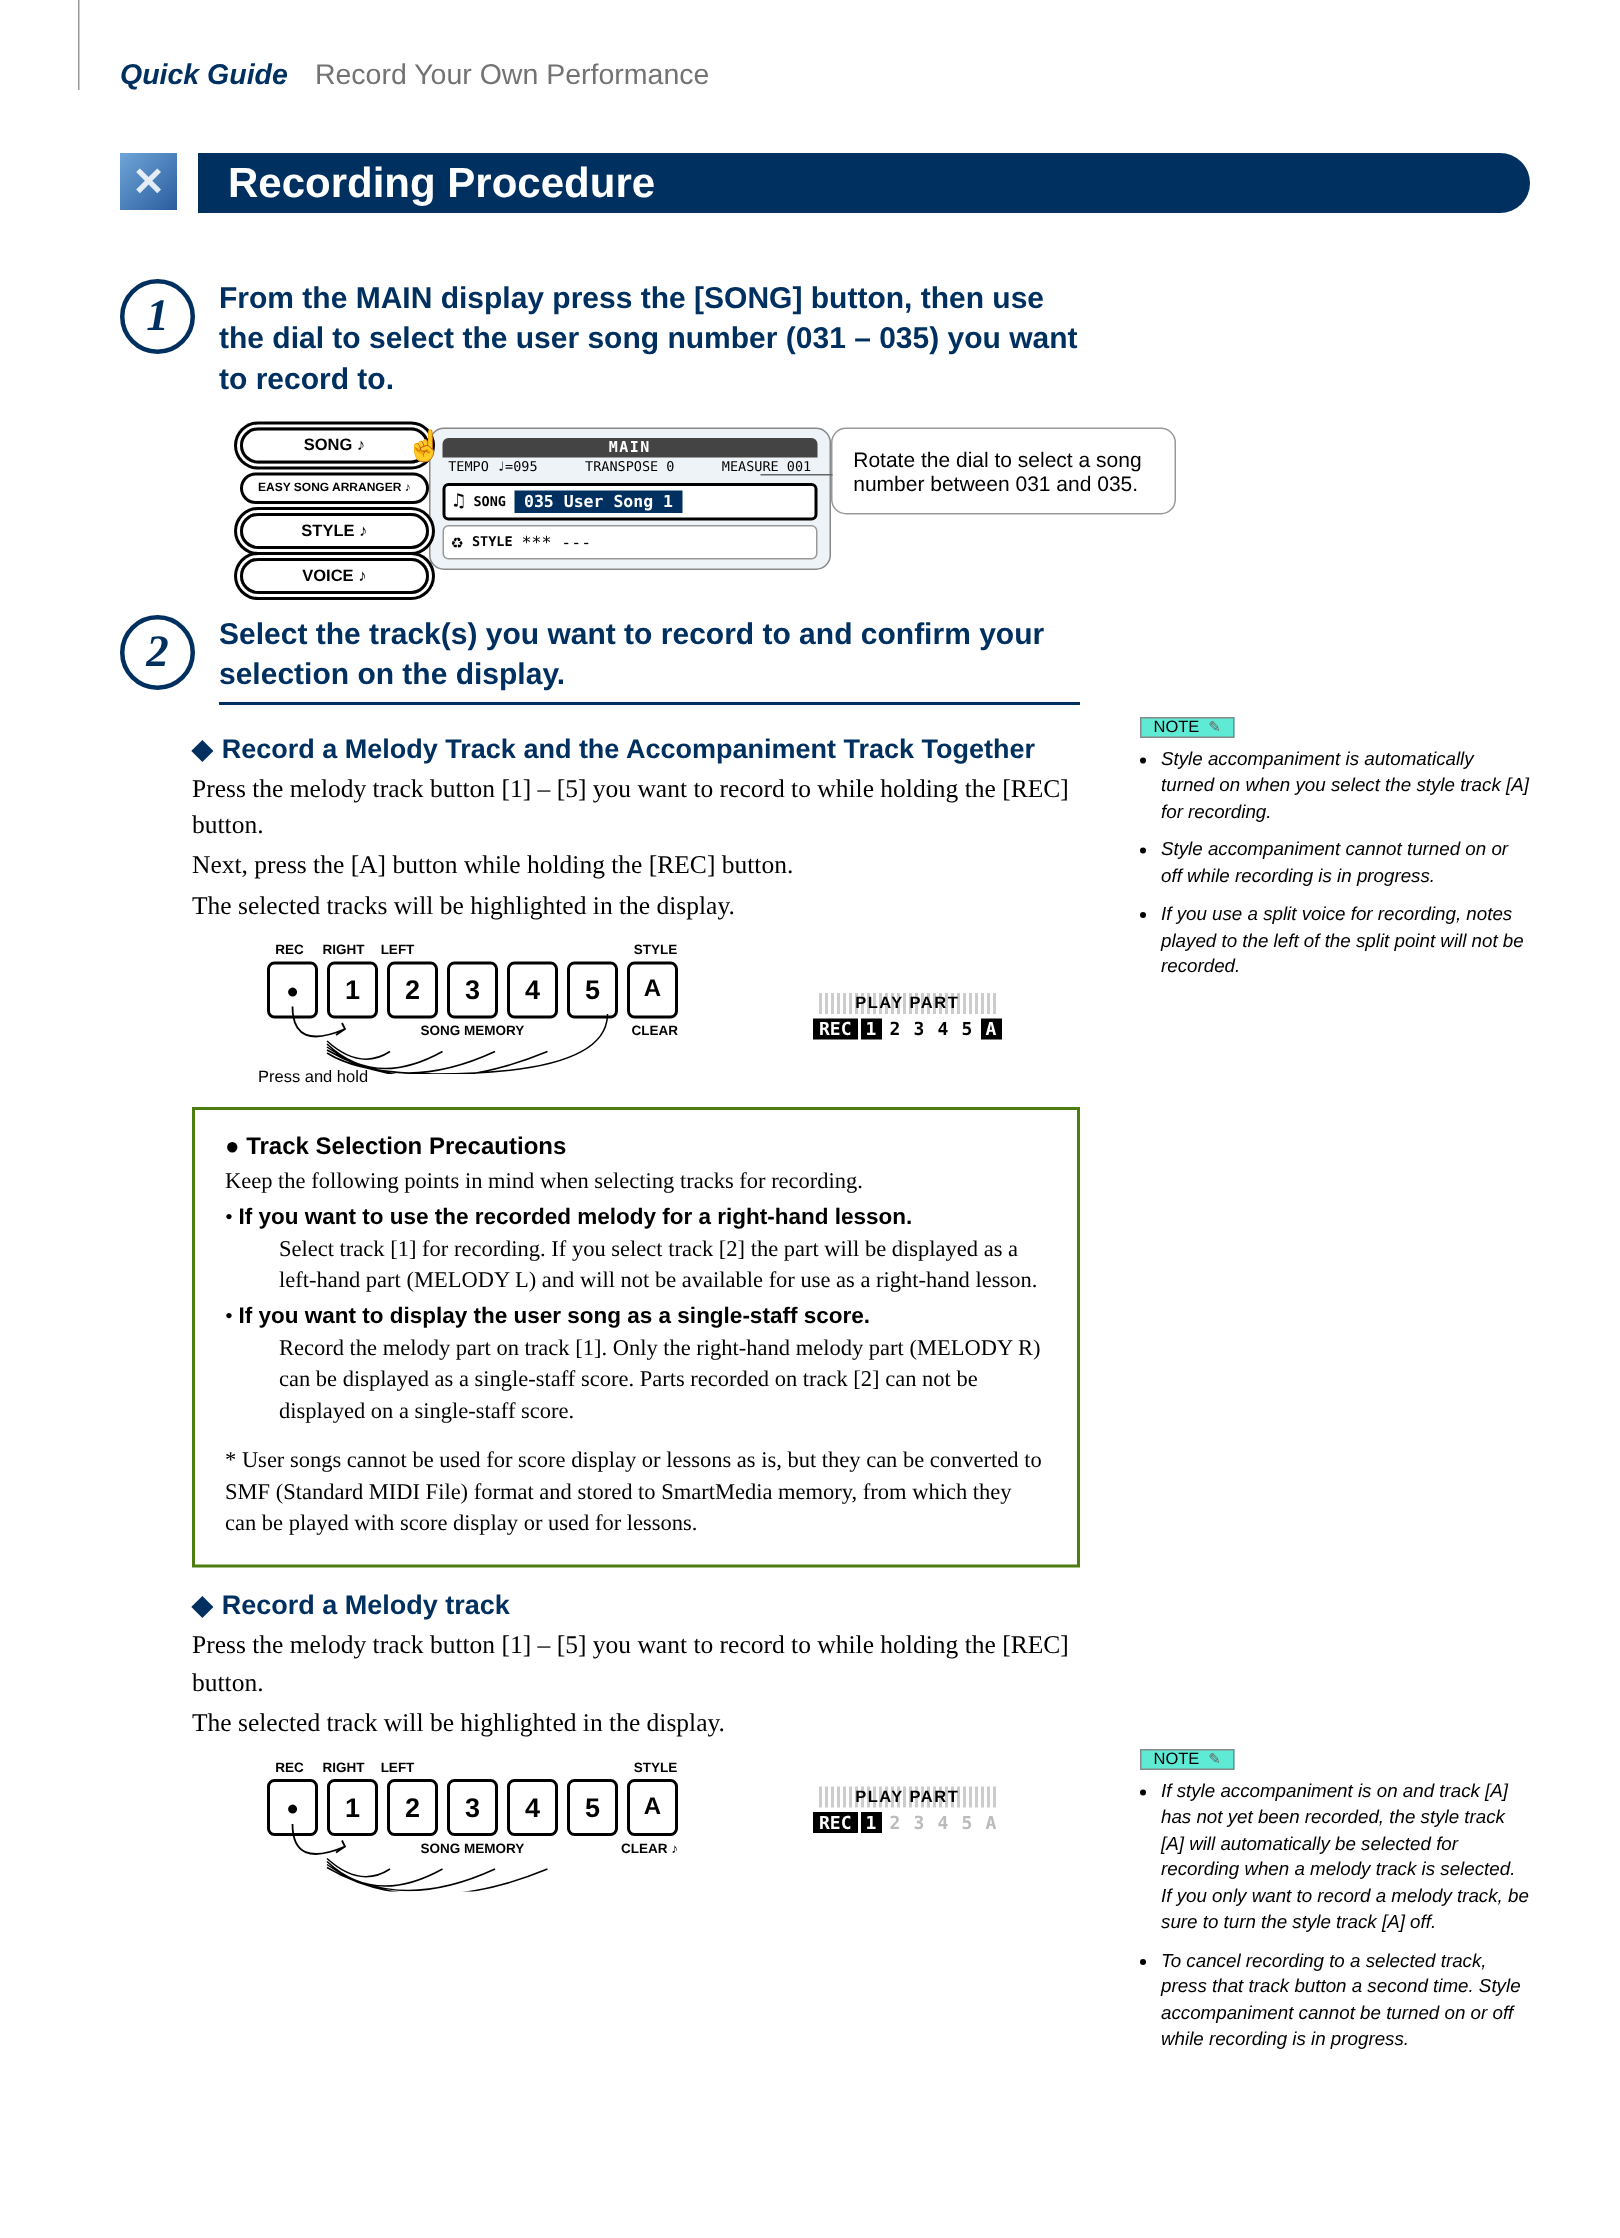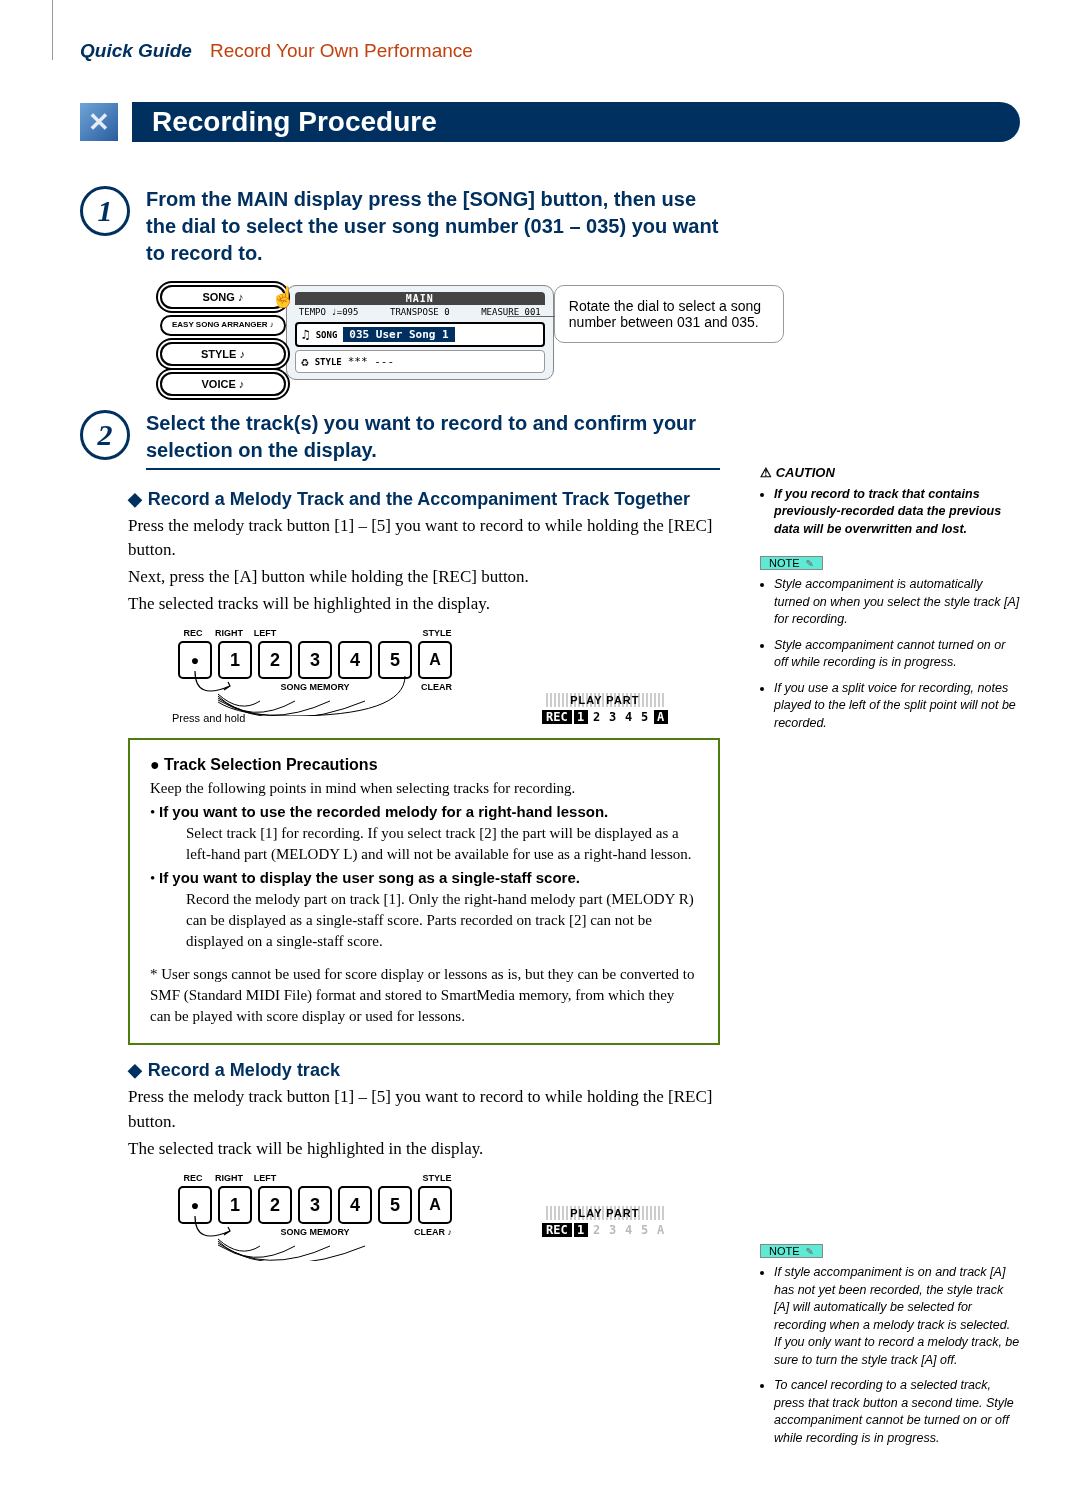--- a/index.html
+++ b/index.html
@@ -28,26 +28,26 @@
     gap: 18px;
     margin-bottom: 40px;
   }
   .quick-guide {
     font-style: italic;
     font-weight: bold;
     color: #003060;
     font-size: 19px;
   }
   .header-sub {
-    color: #c2410c;
+    color: #737373;
     font-size: 19px;
   }
   .section-title-row {
     display: flex;
-    align-items: center;
+    align-items: flex-start;
     margin: 20px 0 44px 0;
   }
   .x-box {
     width: 38px;
     height: 38px;
     background: linear-gradient(135deg, #6fa5d8 0%, #2a5c9e 100%);
     display: flex;
     align-items: center;
     justify-content: center;
     color: #fff;
@@ -251,21 +251,21 @@
     content: "✎";
     font-size: 10px;
     color: #666;
   }
   .note-box li {
     font-style: italic;
     margin-bottom: 8px;
   }
   .keyboard-fig {
     display: flex;
-    align-items: flex-end;
+    align-items: center;
     gap: 90px;
     margin: 12px 0 14px 50px;
   }
   .kb-buttons {
     position: relative;
   }
   .kb-row {
     display: flex;
     gap: 6px;
     align-items: center;
@@ -539,26 +539,20 @@
               <span class="pp-cell dim">5</span>
               <span class="pp-cell dim">A</span>
             </div>
           </div>
         </div>
       </div>
     </div>
 
     <div class="side-col">
       <div style="height:54px;"></div>
-      <div class="caution-box">
-        <div class="caution-hdr"><span class="tri">⚠</span><span>CAUTION</span></div>
-        <ul>
-            <li>If you record to track that contains previously-recorded data the previous data will be overwritten and lost.</li>
-          </ul>
-      </div>
 
       <div class="note-hdr">
           <span>NOTE</span>
         </div>
       <div class="note-box">
         <ul>
           <li>Style accompaniment is automatically turned on when you select the style track [A] for recording.</li>
           <li>Style accompaniment cannot turned on or off while recording is in progress.</li>
           <li>If you use a split voice for recording, notes played to the left of the split point will not be recorded.</li>
         </ul>

